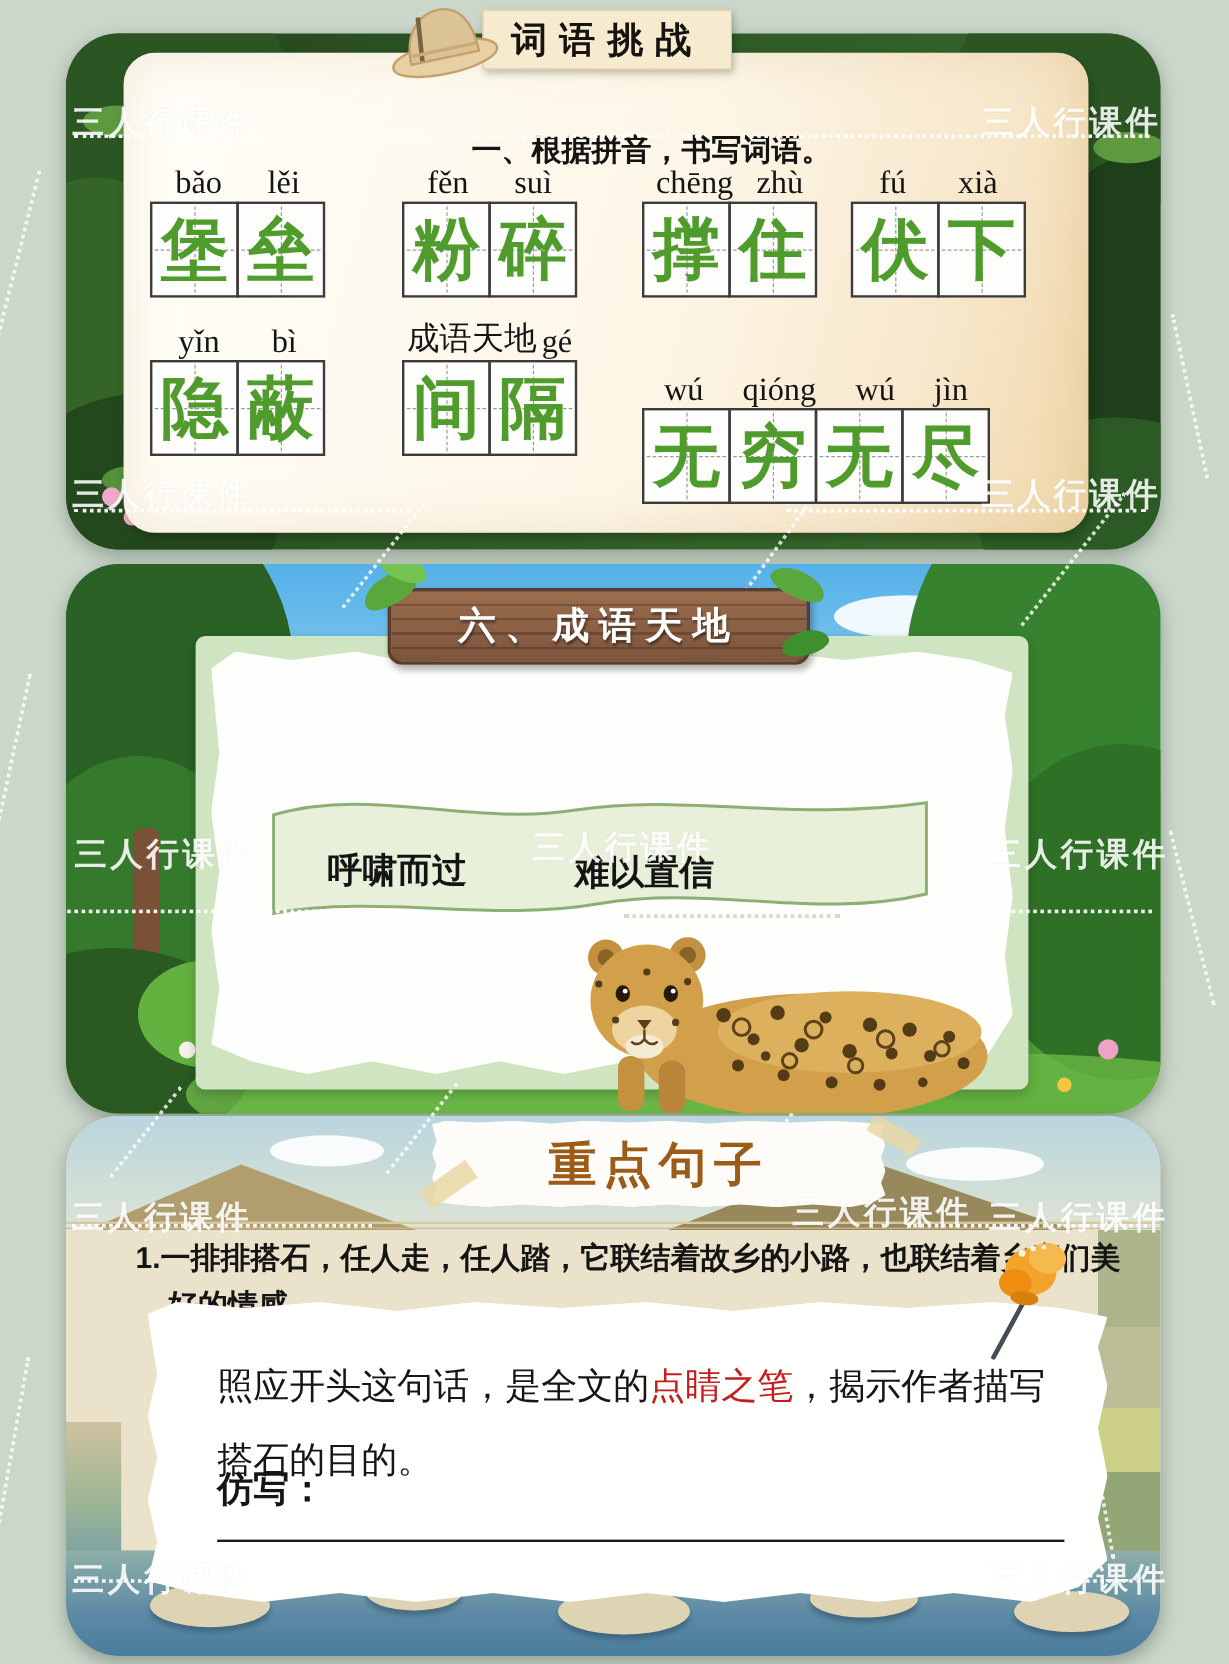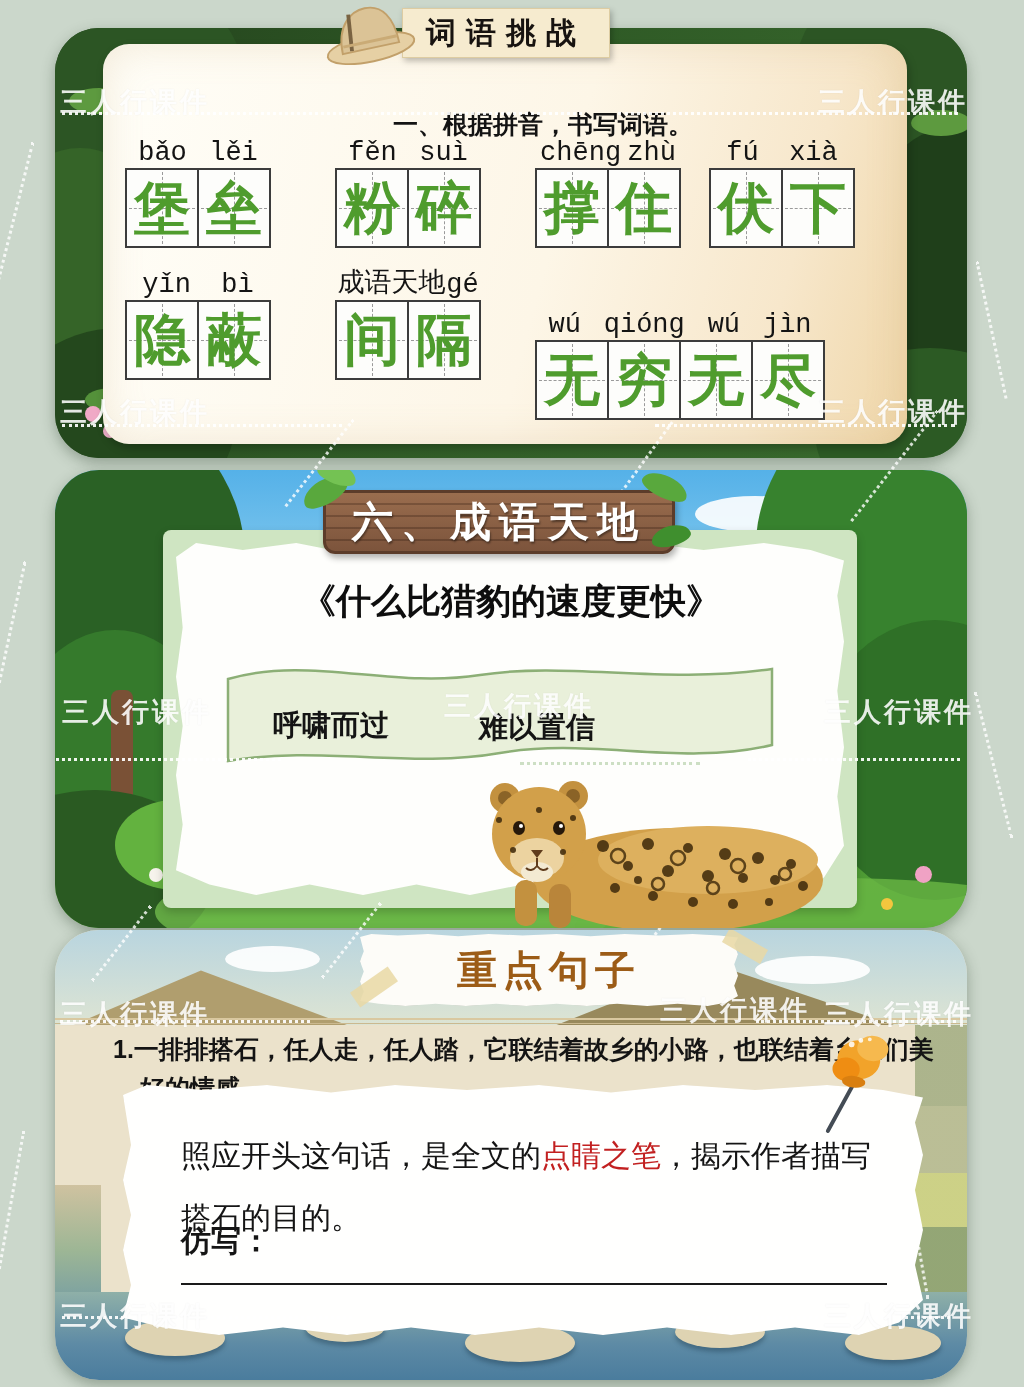--- a/index.html
+++ b/index.html
@@ -30,21 +30,21 @@
   #word-row-1{top:104px;} #word-row-2{top:236px;}
   .word-group{position:absolute;top:0;}
   #word-row-1 .word-group:nth-child(1){left:70px;}
   #word-row-1 .word-group:nth-child(2){left:280px;}
   #word-row-1 .word-group:nth-child(3){left:480px;}
   #word-row-1 .word-group:nth-child(4){left:654px;}
   #word-row-2 .word-group:nth-child(1){left:70px;}
   #word-row-2 .word-group:nth-child(2){left:280px;}
   #word-row-2 .word-group:nth-child(3){left:480px;margin-top:40px;}
   .pinyin{display:flex;justify-content:space-around;align-items:flex-end;height:36px;
-          font-family:Liberation Mono, monospace;font-size:27px;color:#141414;padding:0 2px;}
+          font-family:Liberation Serif, serif;font-size:27px;color:#141414;padding:0 2px;}
   .char-grid{display:flex;background:#fdfdfb;}
   .cell{position:relative;width:70px;height:76px;border:2px solid #3c3c3c;margin-left:-2px;
         display:flex;align-items:center;justify-content:center;}
   .cell:first-child{margin-left:0;}
   .vline{position:absolute;left:50%;top:2px;bottom:2px;border-left:1px dashed #9a9a9a;}
   .hline{position:absolute;top:50%;left:2px;right:2px;border-top:1px dashed #9a9a9a;}
   .char{position:relative;font-size:56px;line-height:1;font-weight:700;color:#4f9c2d;
         font-family:"Liberation Sans","DejaVu Sans",sans-serif;}
 
   
@@ -59,21 +59,21 @@
   .torn-paper{clip-path:polygon(0% 4%,3% 0%,10% 2%,18% 0%,26% 3%,34% 0%,43% 2%,52% 0%,61% 3%,70% 0%,
               79% 2%,88% 0%,95% 2%,100% 5%,99% 15%,100% 28%,99% 42%,100% 58%,99% 72%,100% 86%,
               97% 95%,92% 100%,84% 97%,76% 100%,68% 97%,60% 100%,52% 97%,44% 100%,36% 97%,
               28% 100%,20% 97%,12% 100%,5% 97%,0% 93%,1% 80%,0% 66%,1% 52%,0% 38%,1% 24%);}
   .card2{position:absolute;left:121px;top:73px;width:668px;height:352px;background:#fefefc;}
   .plank{position:absolute;left:268px;top:20px;width:346px;height:58px;z-index:20;
          background:linear-gradient(180deg,#9a6d4e,#7c543c),
                     repeating-linear-gradient(180deg,transparent 0 10px,rgba(60,35,20,.25) 10px 12px);
          background-blend-mode:multiply;border:3px solid #5c3c2a;border-radius:12px;
          display:flex;align-items:center;justify-content:center;
-         font-size:41px;font-weight:700;color:#fff;letter-spacing:8px;
+         font-size:31px;font-weight:700;color:#fff;letter-spacing:8px;
          text-shadow:1px 2px 2px rgba(0,0,0,.4);box-shadow:2px 4px 6px rgba(0,0,0,.3);}
   .leafd{position:absolute;border-radius:50% 50% 50% 50%/60% 60% 40% 40%;z-index:21;}
   .book-title{position:absolute;left:0;right:0;top:108px;text-align:center;z-index:6;
               font-size:35px;font-weight:700;color:#0e0e0e;}
   .ribbon{position:absolute;left:165px;top:175px;z-index:6;}
   .idiom{position:absolute;z-index:7;font-size:29px;font-weight:700;color:#141414;}
   #idiom-1{left:218px;top:236px;} #idiom-2{left:424px;top:238px;}
   .leopard{position:absolute;left:398px;top:306px;z-index:8;}
 
   
@@ -298,21 +298,20 @@
     <div class="flower" style="left:592px;top:416px;width:15px;height:15px;background:#f7f4ee;"></div>
     <div class="flower" style="left:860px;top:396px;width:17px;height:17px;background:#f0a2c4;"></div>
     <div class="flower" style="left:826px;top:428px;width:12px;height:12px;background:#f3c63e;"></div>
     <div class="backing"></div>
     <div class="card2 torn-paper"></div>
     <div class="plank">六、成语天地</div>
     <div class="leafd" style="left:246px;top:10px;width:48px;height:24px;background:#59a83d;transform:rotate(-30deg);"></div>
     <div class="leafd" style="left:262px;top:-6px;width:40px;height:20px;background:#74c253;transform:rotate(20deg);"></div>
     <div class="leafd" style="left:586px;top:6px;width:48px;height:22px;background:#59a83d;transform:rotate(25deg);"></div>
     <div class="leafd" style="left:596px;top:56px;width:40px;height:20px;background:#3f8f2e;transform:rotate(-15deg);"></div>
-    <div class="book-title">《什么比猎豹的速度更快》</div>
     <div class="ribbon">
       <svg width="560" height="135" viewBox="0 0 560 135">
         <path d="M8,34 C90,10 170,44 260,30 C350,16 440,40 552,24 L552,100 C460,122 370,92 280,108 C190,124 100,100 8,116 Z" fill="#e9f0da" stroke="#8caf76" stroke-width="2.5"></path>
       </svg>
     </div>
     <span class="idiom" id="idiom-1">呼啸而过</span>
     <span class="idiom" id="idiom-2">难以置信</span>
     <div class="leopard">
       <svg width="372" height="152" viewBox="0 0 372 152">
         <ellipse cx="225" cy="104" rx="145" ry="52" fill="#d2a04a"></ellipse>

